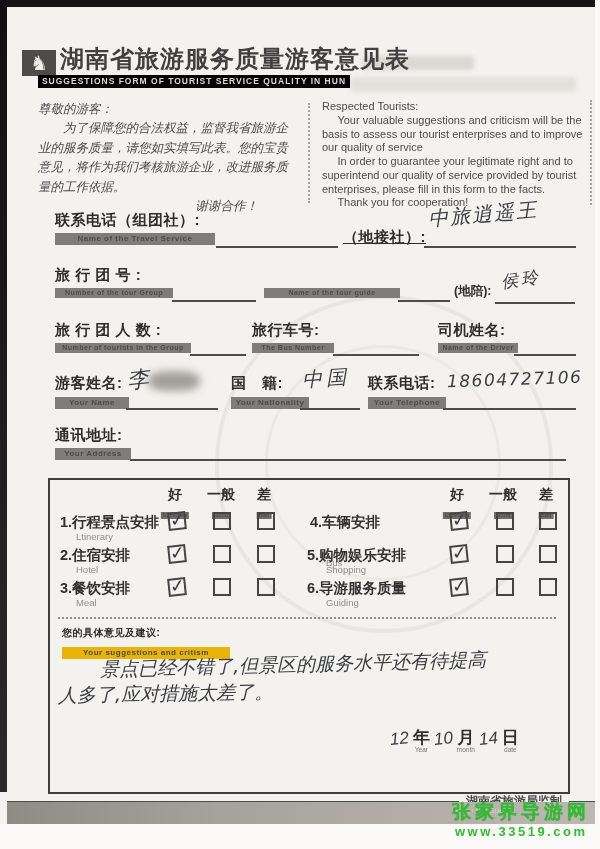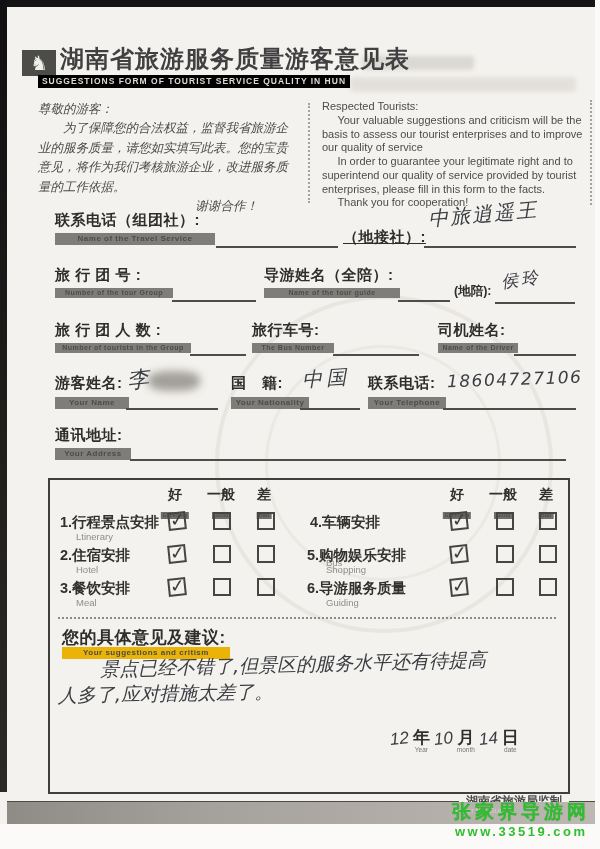--- a/index.html
+++ b/index.html
@@ -101,21 +101,20 @@
   <div class="lbl" style="left:55px;top:211px;">联系电话（组团社）:</div>
   <div class="ebar" style="left:55px;top:233px;width:152px;text-align:center;">Name of the Travel Service</div>
   <div class="uline" style="left:216px;top:232px;width:122px;height:14px;"></div>
   <div class="lbl" style="left:343px;top:228px;text-decoration:underline;">（地接社）:</div>
   <div class="hw" style="left:428px;top:201px;font-size:20px;transform:rotate(-5deg);letter-spacing:2px;">中旅逍遥王</div>
   <div class="uline" style="left:424px;top:232px;width:152px;height:14px;"></div>
 
   <div class="lbl" style="left:55px;top:266px;">旅 行 团 号 :</div>
   <div class="ebar" style="left:55px;top:288px;width:110px;text-align:center;font-size:7px;">Number of the tour Group</div>
   <div class="uline" style="left:172px;top:286px;width:84px;height:14px;"></div>
-  <div class="lbl" style="left:264px;top:266px;">导游姓名（全陪）:</div>
   <div class="ebar" style="left:264px;top:288px;width:128px;text-align:center;font-size:7px;">Name of the tour guide</div>
   <div class="uline" style="left:398px;top:286px;width:52px;height:14px;"></div>
   <div class="lbl-sm" style="left:454px;top:283px;">(地陪):</div>
   <div class="hw" style="left:501px;top:268px;font-size:17px;transform:rotate(-8deg);letter-spacing:3px;">侯玲</div>
   <div class="uline" style="left:495px;top:288px;width:80px;height:14px;"></div>
 
   <div class="lbl" style="left:55px;top:321px;">旅 行 团 人 数 :</div>
   <div class="ebar" style="left:55px;top:343px;width:128px;text-align:center;font-size:7px;">Number of tourists in the Group</div>
   <div class="uline" style="left:190px;top:340px;width:56px;height:14px;"></div>
   <div class="lbl" style="left:252px;top:321px;">旅行车号:</div>
@@ -202,21 +201,21 @@
   <div class="cb" style="left:539px;top:545px;"></div>
 
   <div class="rcn" style="left:307px;top:579px;">6.导游服务质量</div>
   <div class="ren" style="left:326px;top:597px;">Guiding</div>
   <div class="cb" style="left: 450px; top: 578px; transform: rotate(-6deg);">✓</div>
   <div class="cb" style="left:496px;top:578px;"></div>
   <div class="cb" style="left:539px;top:578px;"></div>
 
   <div class="dotline"></div>
 
-  <div class="lbl" style="left:62px;top:626px;font-size:17px;">您的具体意见及建议:</div>
+  <div class="lbl" style="left:62px;top:626px;font-size:10px;">您的具体意见及建议:</div>
   <div class="ebar" style="left:62px;top:647px;width:160px;text-align:center;background:#eab308;">Your suggestions and critism</div>
   <div class="hw" style="left:100px;top:652px;font-size:19px;transform:rotate(-1.5deg);">景点已经不错了,但景区的服务水平还有待提高</div>
   <div class="hw" style="left:58px;top:681px;font-size:19px;transform:rotate(-1deg);">人多了,应对措施太差了。</div>
 
   <div class="date-row">
     <span class="date-hw">12</span>
     <span class="date-cn">
       <span class="c">年</span>
       <span class="e">Year</span>
     </span>

